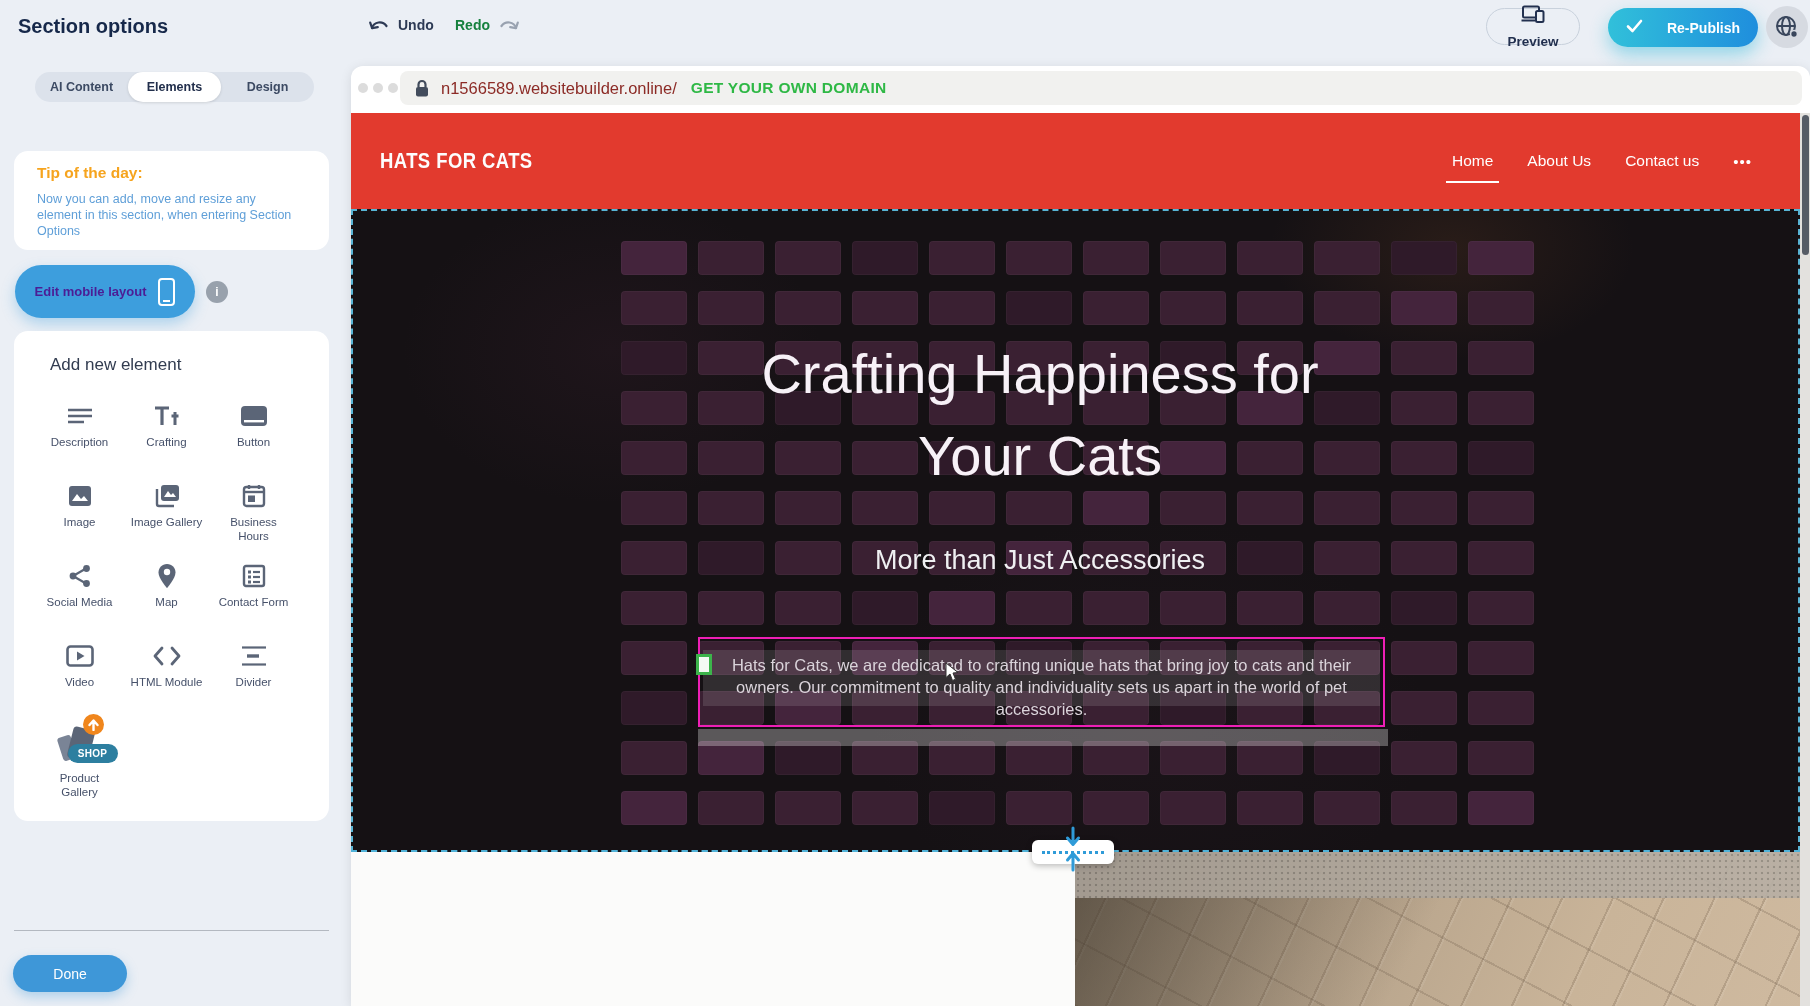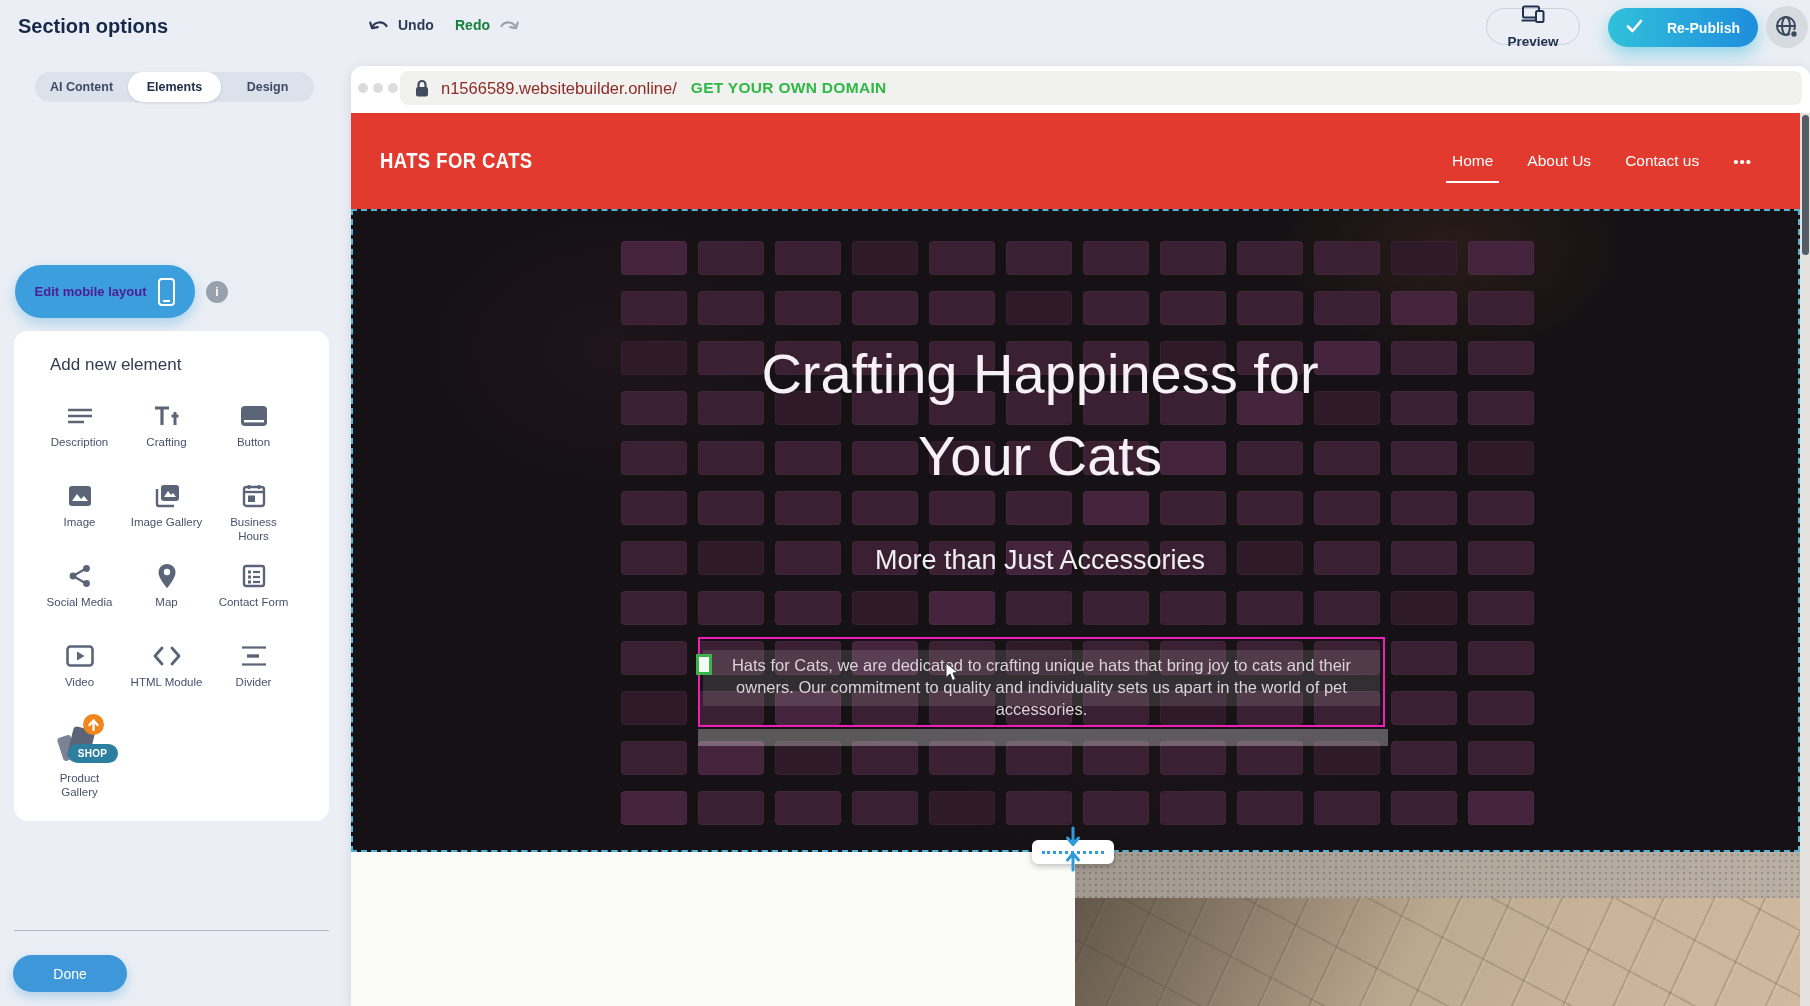--- a/index.html
+++ b/index.html
@@ -182,20 +182,24 @@
       <circle cx="20" cy="20" r="3.4" fill="#39465c" stroke="#d6dae1" stroke-width="1.5"></circle>
     </svg>
   </div>
 
   <div class="abs tabs-bar">
     <div class="tab">AI Content</div>
     <div class="tab active">Elements</div>
     <div class="tab">Design</div>
   </div>
 
+  <div class="abs tip-card">
+    <div class="tip-title">Tip of the day:</div>
+    <div class="tip-body">Now you can add, move and resize any element in this section, when entering Section Options</div>
+  </div>
 
   <div class="abs edit-mobile-btn">
     <span>Edit mobile layout</span>
     <span class="phone-icon"></span>
   </div>
   <div class="abs info-btn">i</div>
 
   <div class="abs elements-card">
     <div class="elements-title">Add new element</div>
     <div class="el-grid">

